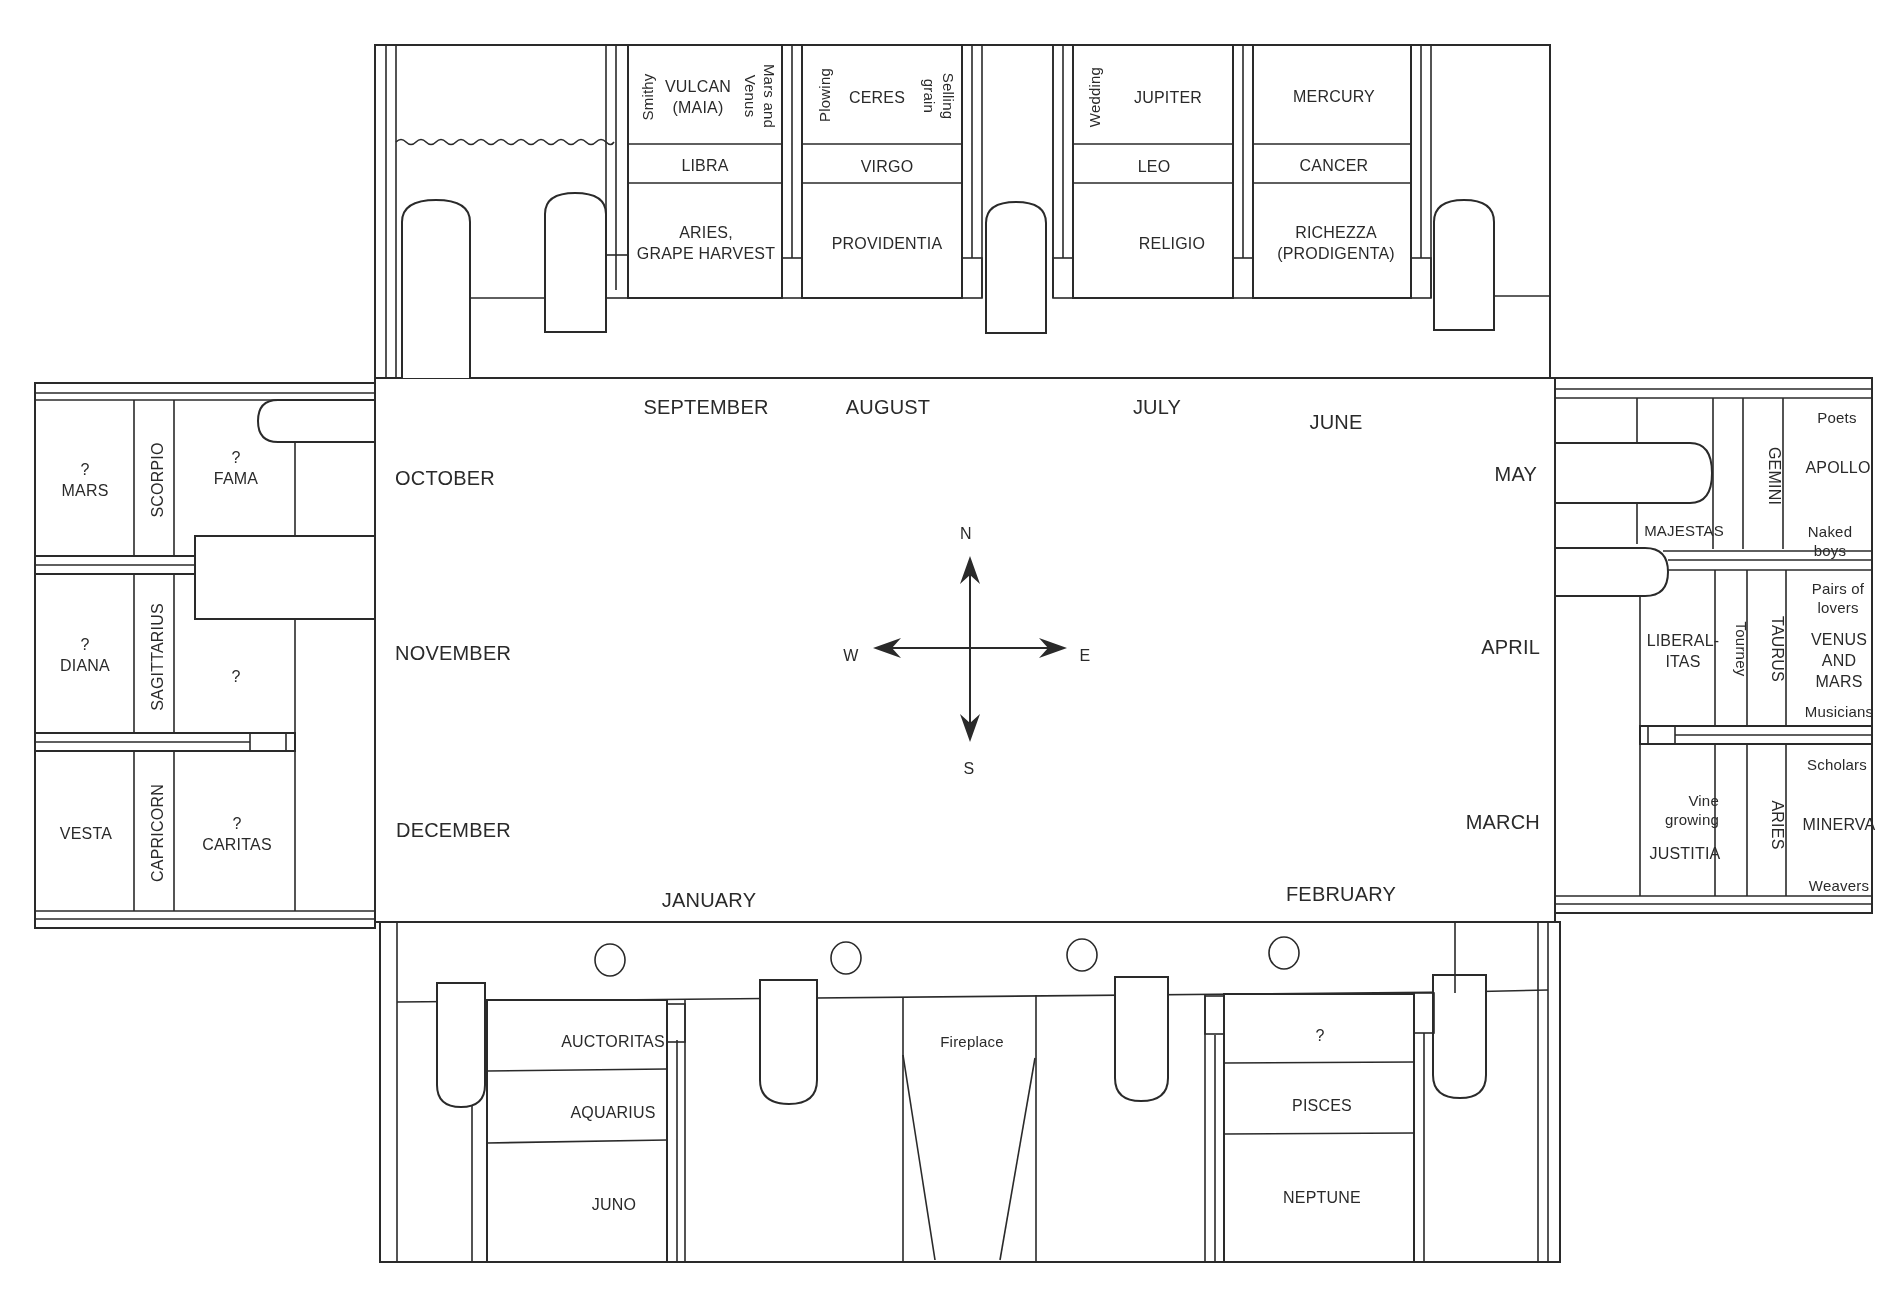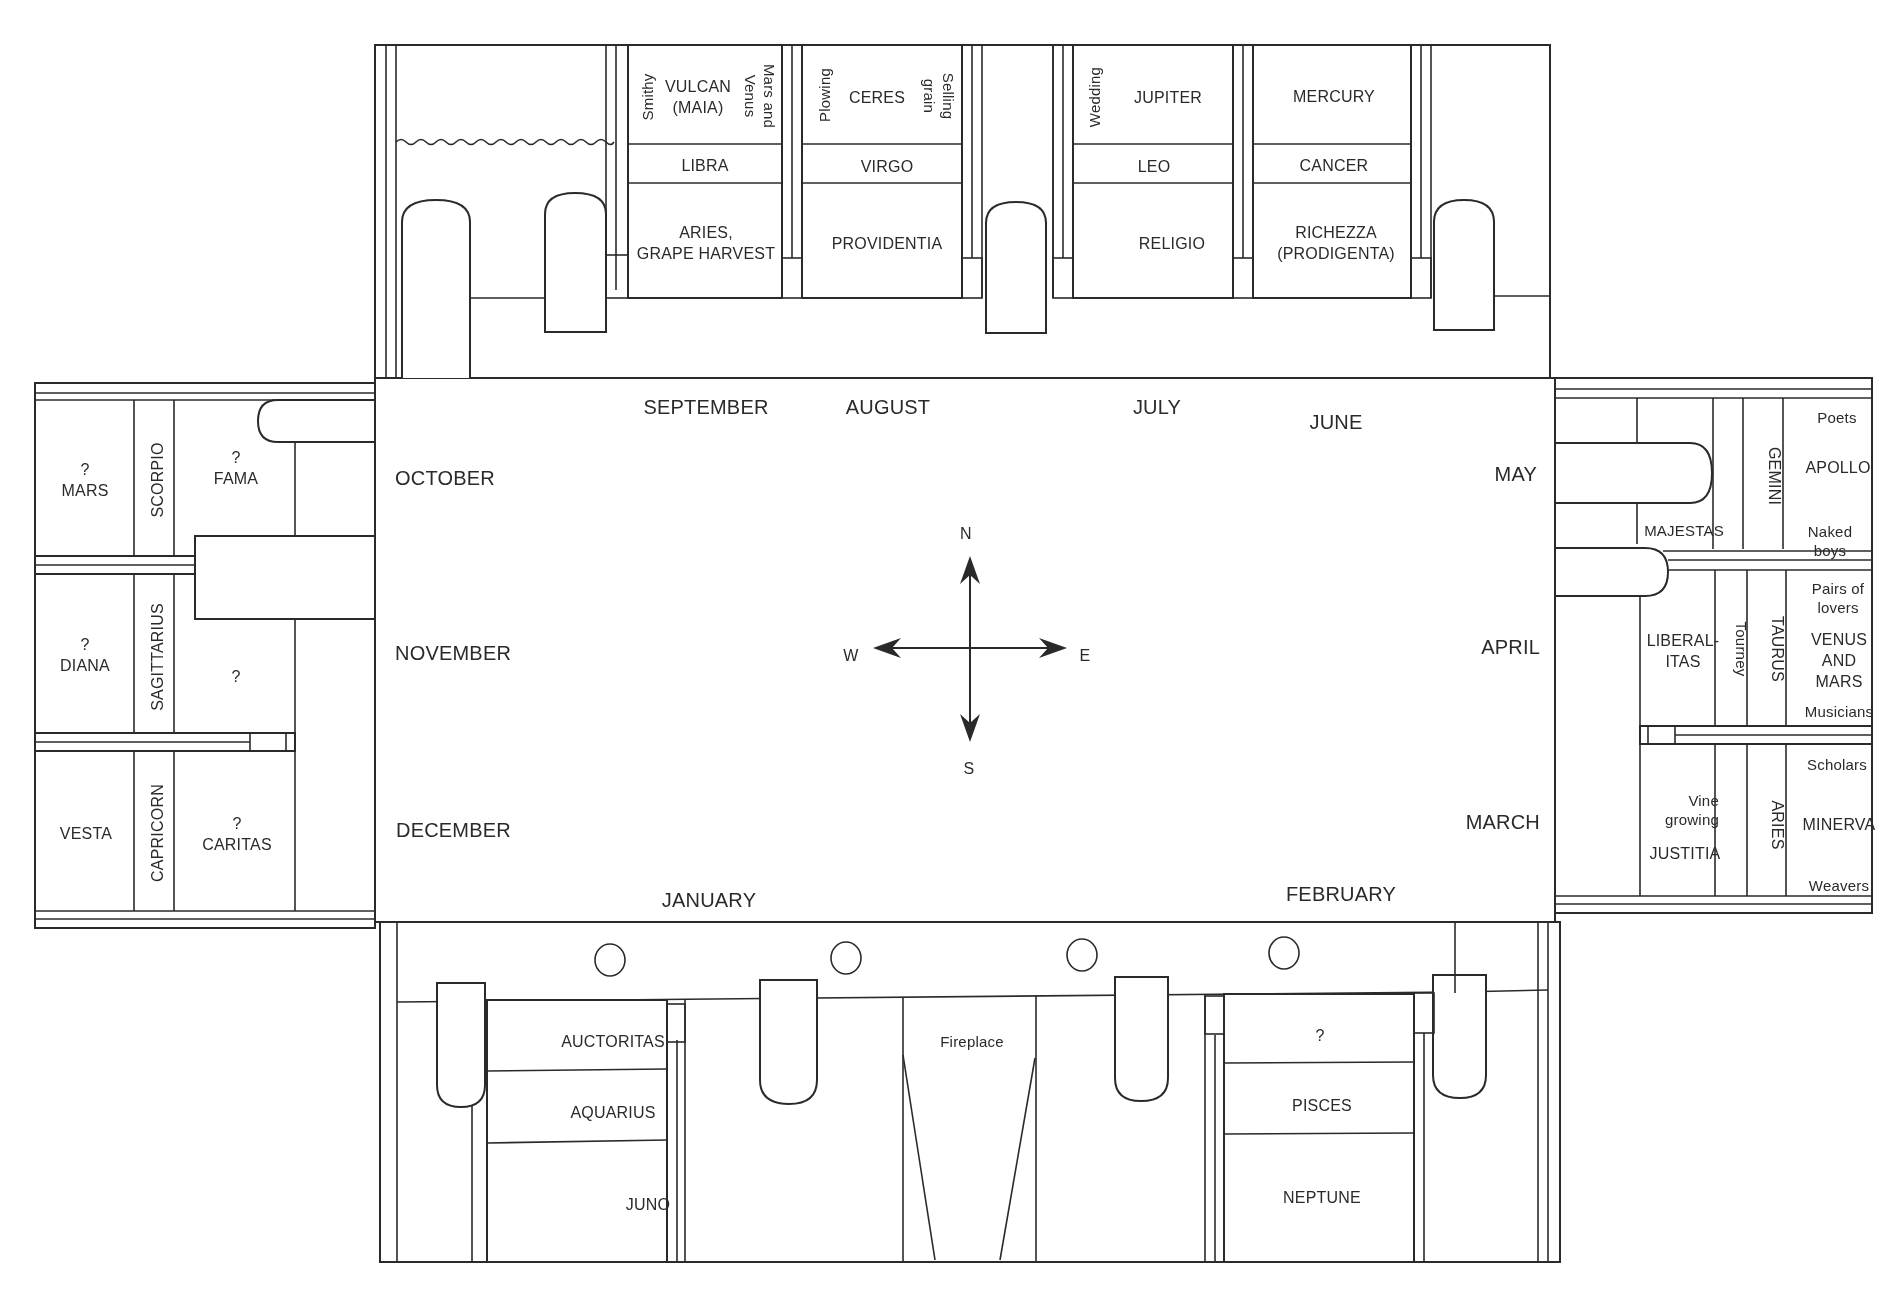--- a/index.html
+++ b/index.html
@@ -277,17 +277,17 @@
 <div class="lbl small" style="left:1692px;top:775px;white-space:pre;text-align:right;margin-top:35px;">Vine
 growing</div>
 <div class="lbl" style="left: 1685px; top: 853px; white-space: pre;">JUSTITIA</div>
 <div class="lbl vert90" style="left: 1777px; top: 825px; white-space: pre;">ARIES</div>
 <div class="lbl small" style="left: 1837px; top: 764px; white-space: pre;">Scholars</div>
 <div class="lbl" style="left: 1839px; top: 824px; white-space: pre;">MINERVA</div>
 <div class="lbl small" style="left: 1839px; top: 885px; white-space: pre;">Weavers</div>
 
 <div class="lbl" style="left: 613px; top: 1041px; white-space: pre;">AUCTORITAS</div>
 <div class="lbl" style="left: 613px; top: 1112px; white-space: pre;">AQUARIUS</div>
-<div class="lbl" style="left: 648px; top: 1204px; white-space: pre;">JUNO</div>
+<div class="lbl" style="left: 614px; top: 1204px; white-space: pre;">JUNO</div>
 <div class="lbl small" style="left: 972px; top: 1041px; white-space: pre;">Fireplace</div>
 <div class="lbl" style="left: 1320px; top: 1035px; white-space: pre;">?</div>
 <div class="lbl" style="left: 1322px; top: 1105px; white-space: pre;">PISCES</div>
 <div class="lbl" style="left: 1322px; top: 1197px; white-space: pre;">NEPTUNE</div>
 
 </body></html>

